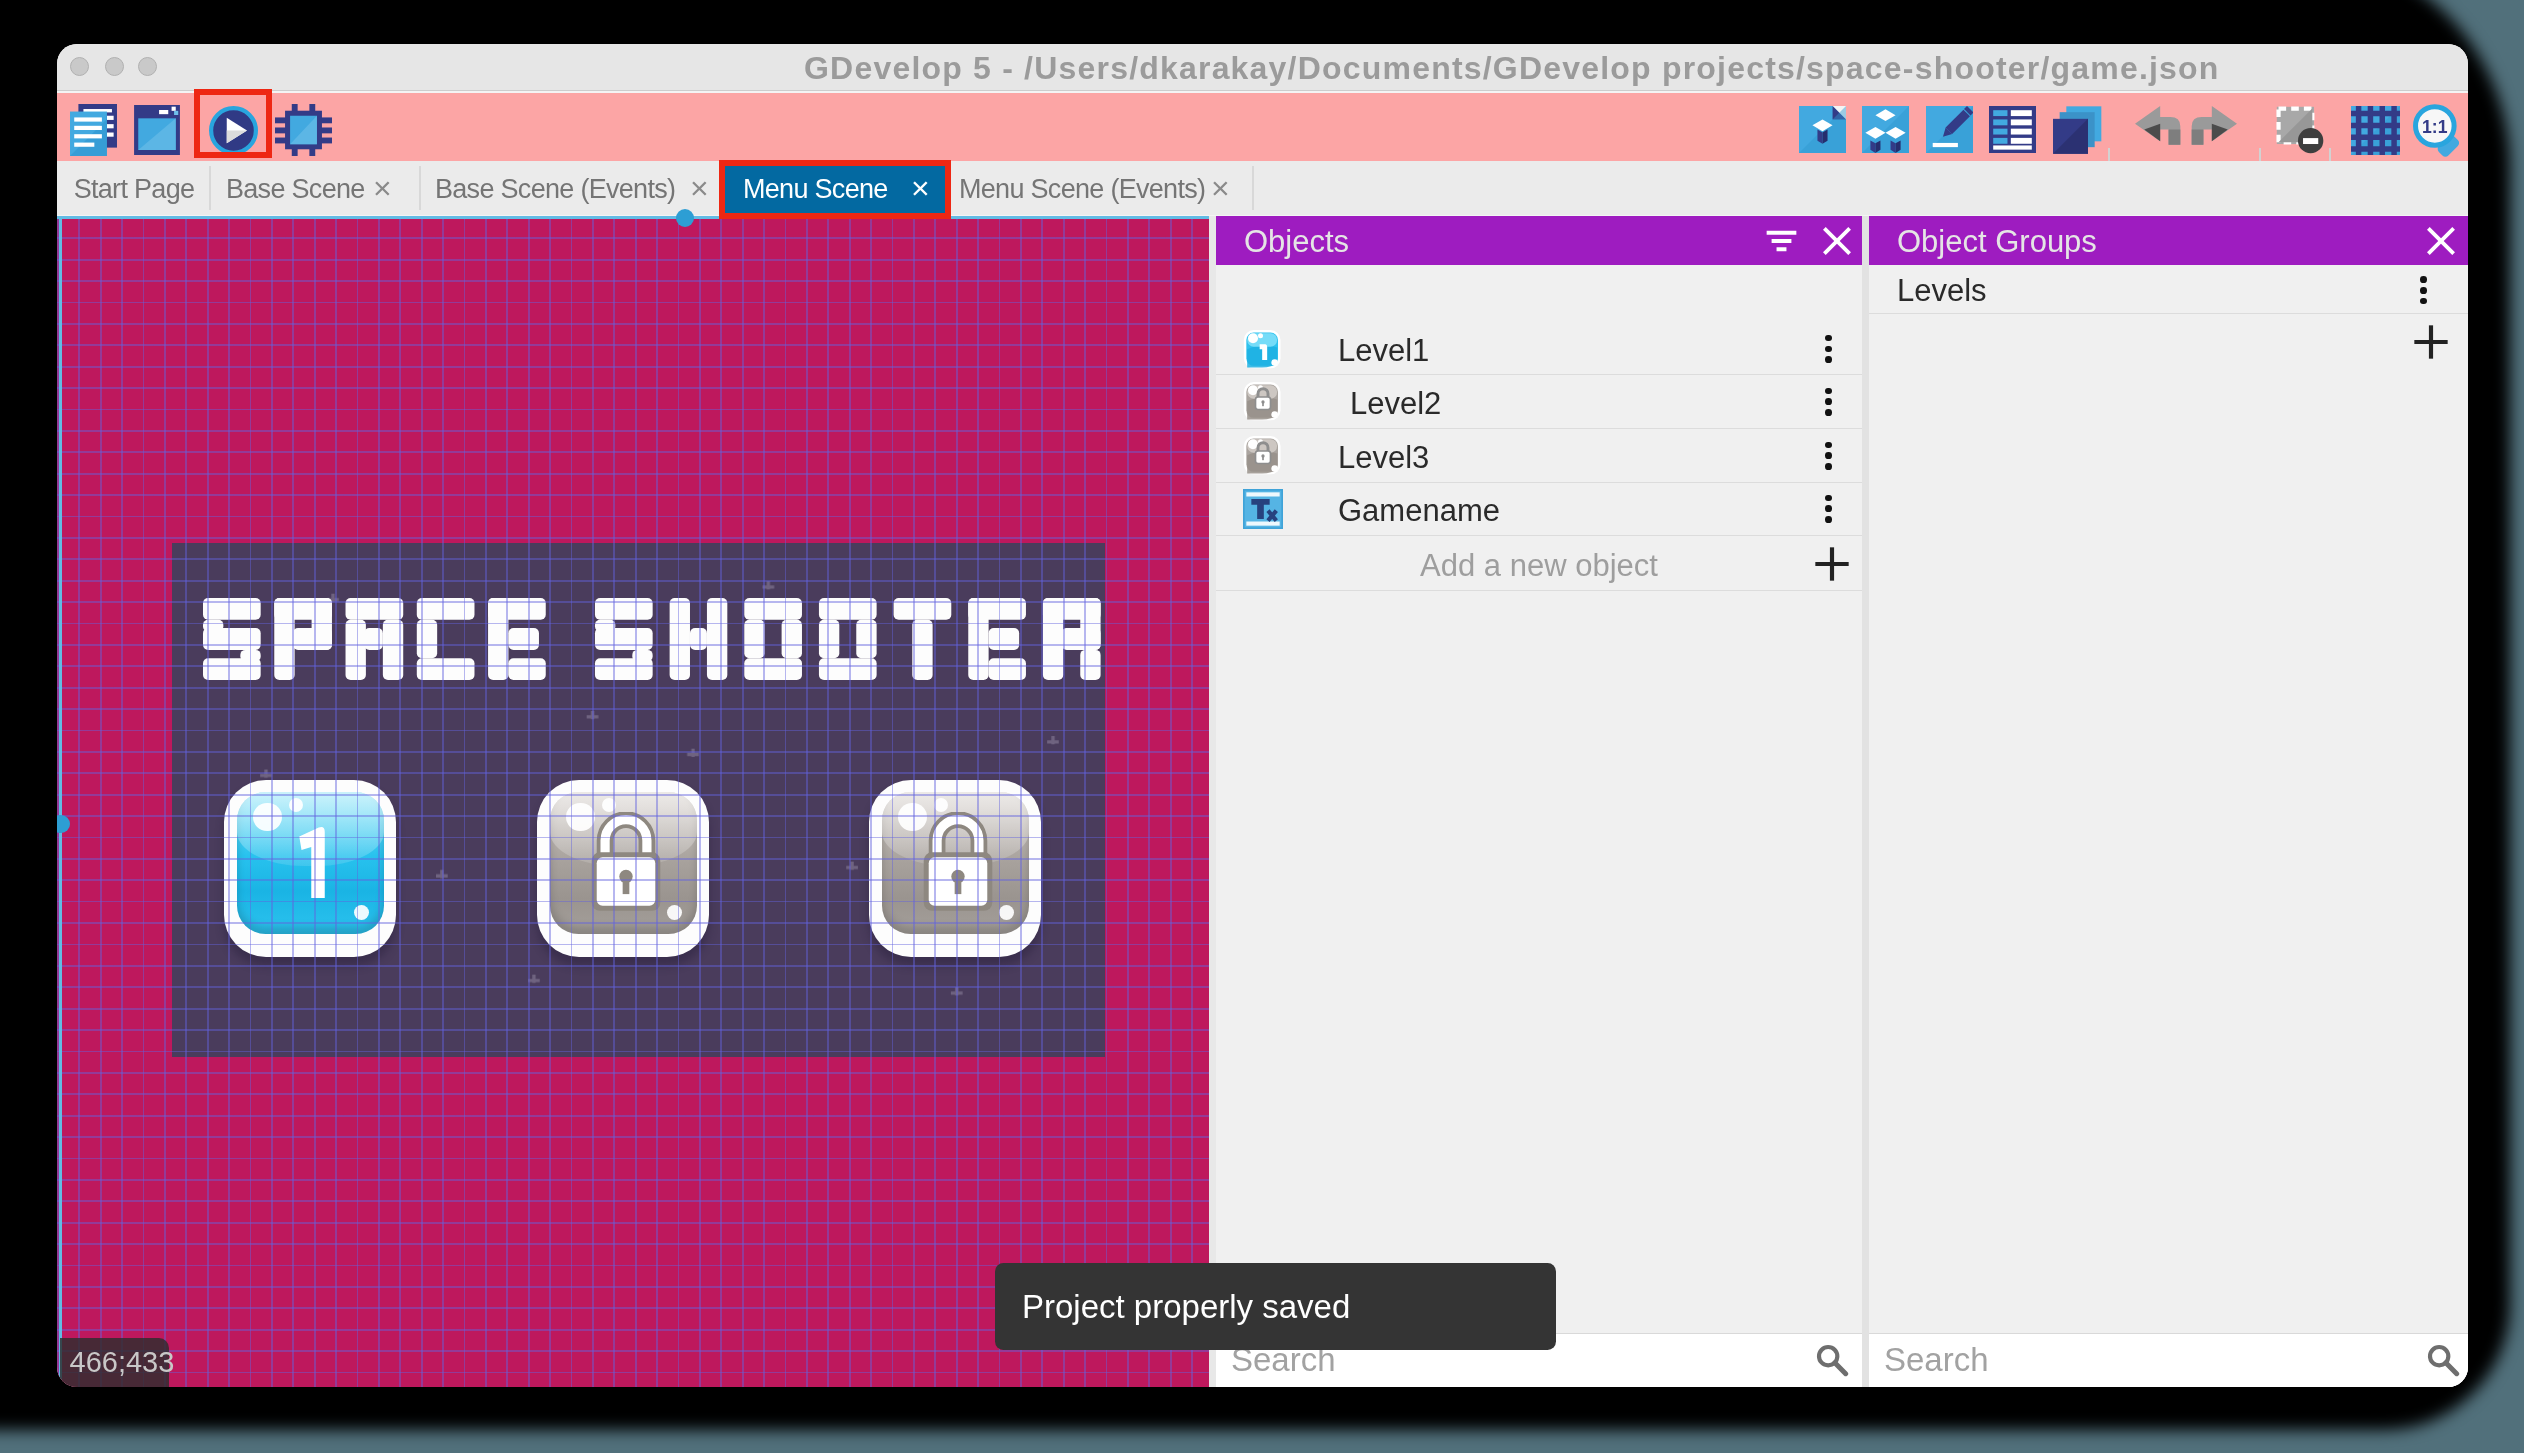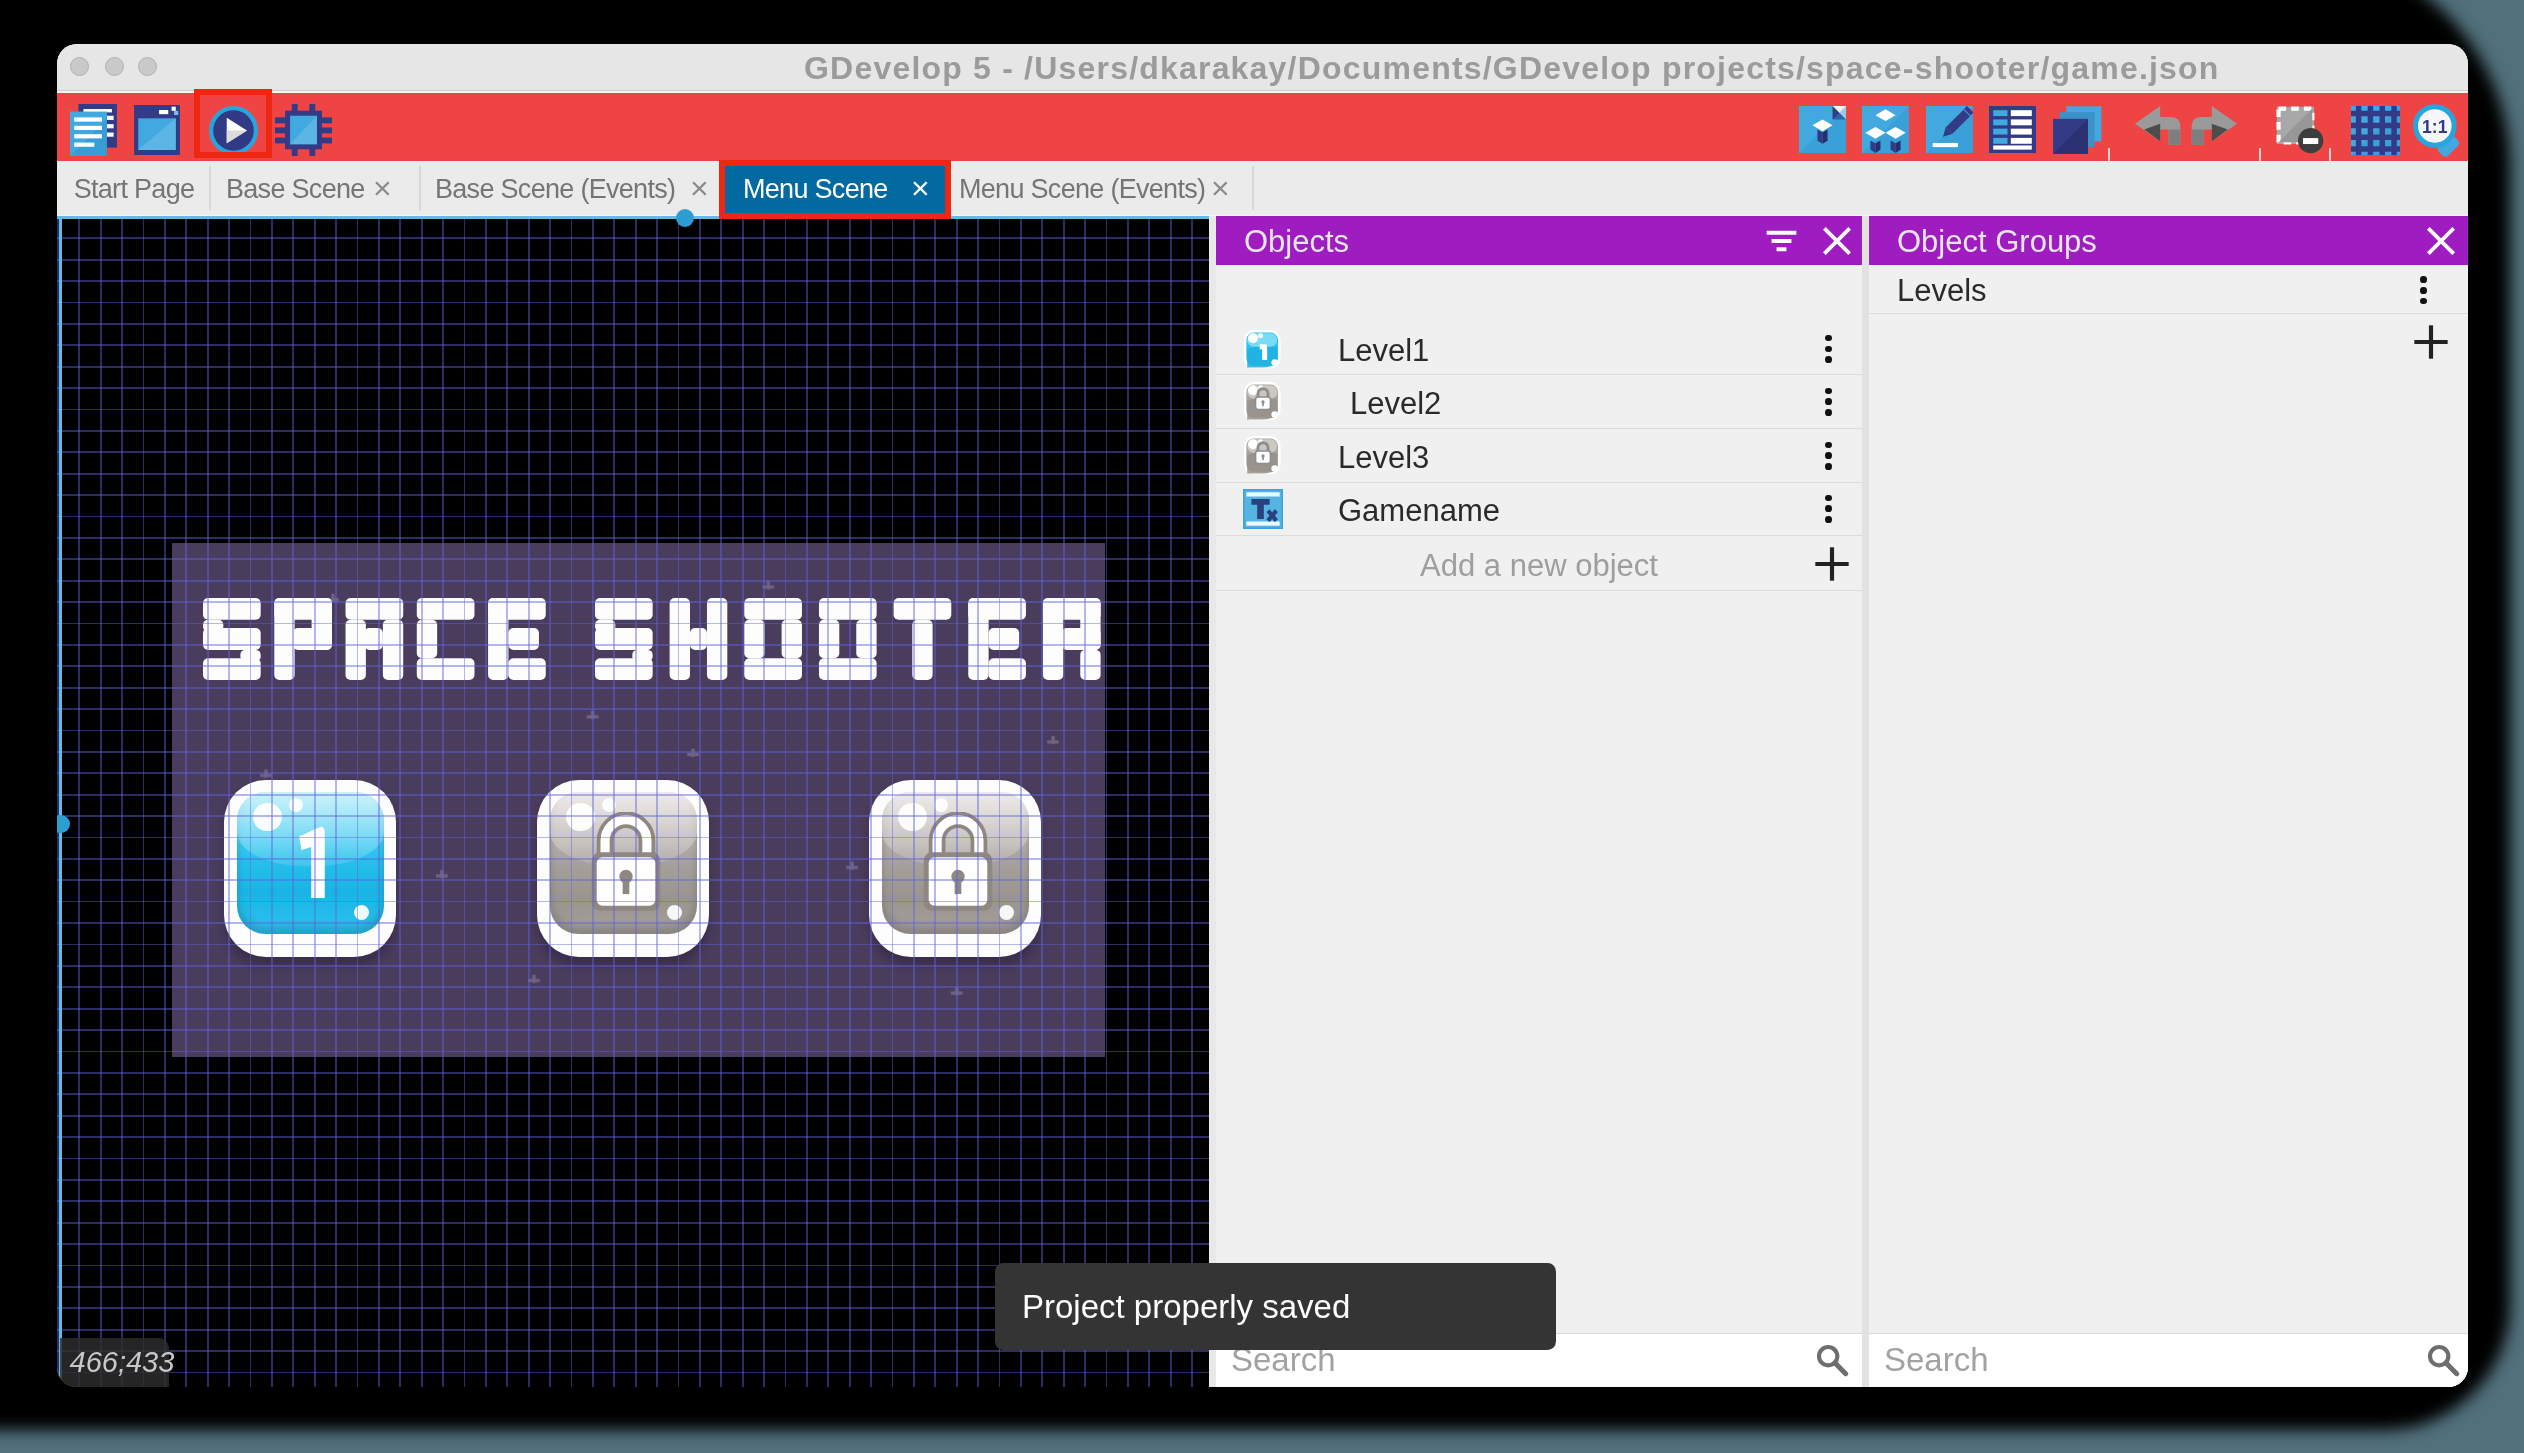--- a/index.html
+++ b/index.html
@@ -10,31 +10,31 @@
 .win { position:absolute; left:57px; top:44px; width:2411px; height:1343px;
   background:#f4f4f4; border-radius:20px; overflow:hidden; }
 
 .titlebar { position:absolute; left:0; top:0; width:100%; height:47px; background:#e6e6e6;
   border-bottom:1.7px solid #cdcdcd; }
 .tl { position:absolute; width:19px; height:19px; border-radius:50%;
   background:#c9c9c9; border:1.3px solid #b0b0b0; }
 .title-text { position:absolute; left:747px; top:0; height:47px; line-height:49px;
   font-size:32px; font-weight:bold; color:#9b9b9b; letter-spacing:1.2px; }
 
-.toolbar { position:absolute; left:0; top:49px; width:100%; height:69px; background:#ef4444; }
+.toolbar { position:absolute; left:0; top:49px; width:100%; height:69px; background:#fca5a5; }
 .sep { position:absolute; top:55px; width:1.7px; height:60px; background:#d2d2d2; }
 
 .tabbar { position:absolute; left:0; top:117px; width:100%; height:54px; background:#ebebeb; }
 .tab-div { position:absolute; top:5px; width:1.7px; height:44px; background:#d8d8d8; }
 .tab-label { position:absolute; top:0; height:54px; line-height:56px; font-size:27px; color:#757575; letter-spacing:-0.7px; }
 .tab-x { position:absolute; top:0; height:54px; line-height:54px; font-size:32px; color:#8a8a8a; }
 .active-tab { position:absolute; left:666px; top:117px; width:224px; height:54px; background:#0369a1; }
 .redbox { position:absolute; border:6.7px solid #ee2713; }
 
-.canvas { position:absolute; left:0; top:172px; width:1152px; height:1171px; background:#000000;font-style:italic; }
+.canvas { position:absolute; left:0; top:172px; width:1152px; height:1171px; background:#be185d; }
 .gridlayer { position:absolute; left:0; top:0; width:100%; height:100%;
   background-image:
     repeating-linear-gradient(to right, rgba(98,98,222,.46) 0 1.7px, transparent 1.7px 21.4px),
     repeating-linear-gradient(to bottom, rgba(98,98,222,.46) 0 1.7px, transparent 1.7px 21.4px);
   pointer-events:none; }
 .scene { position:absolute; left:115px; top:327px; width:933px; height:514px; background:#4a3c5c; }
 .selline-top { position:absolute; left:0; top:0; width:100%; height:3.3px; background:#62bbe4; }
 .selline-left { position:absolute; left:1.7px; top:0; width:3.3px; height:100%; background:#62bbe4; }
 .handle { position:absolute; width:18.4px; height:18.4px; border-radius:50%; background:#2d9ed4; }
 .badge { position:absolute; left:2.5px; width:109px; height:49px;

